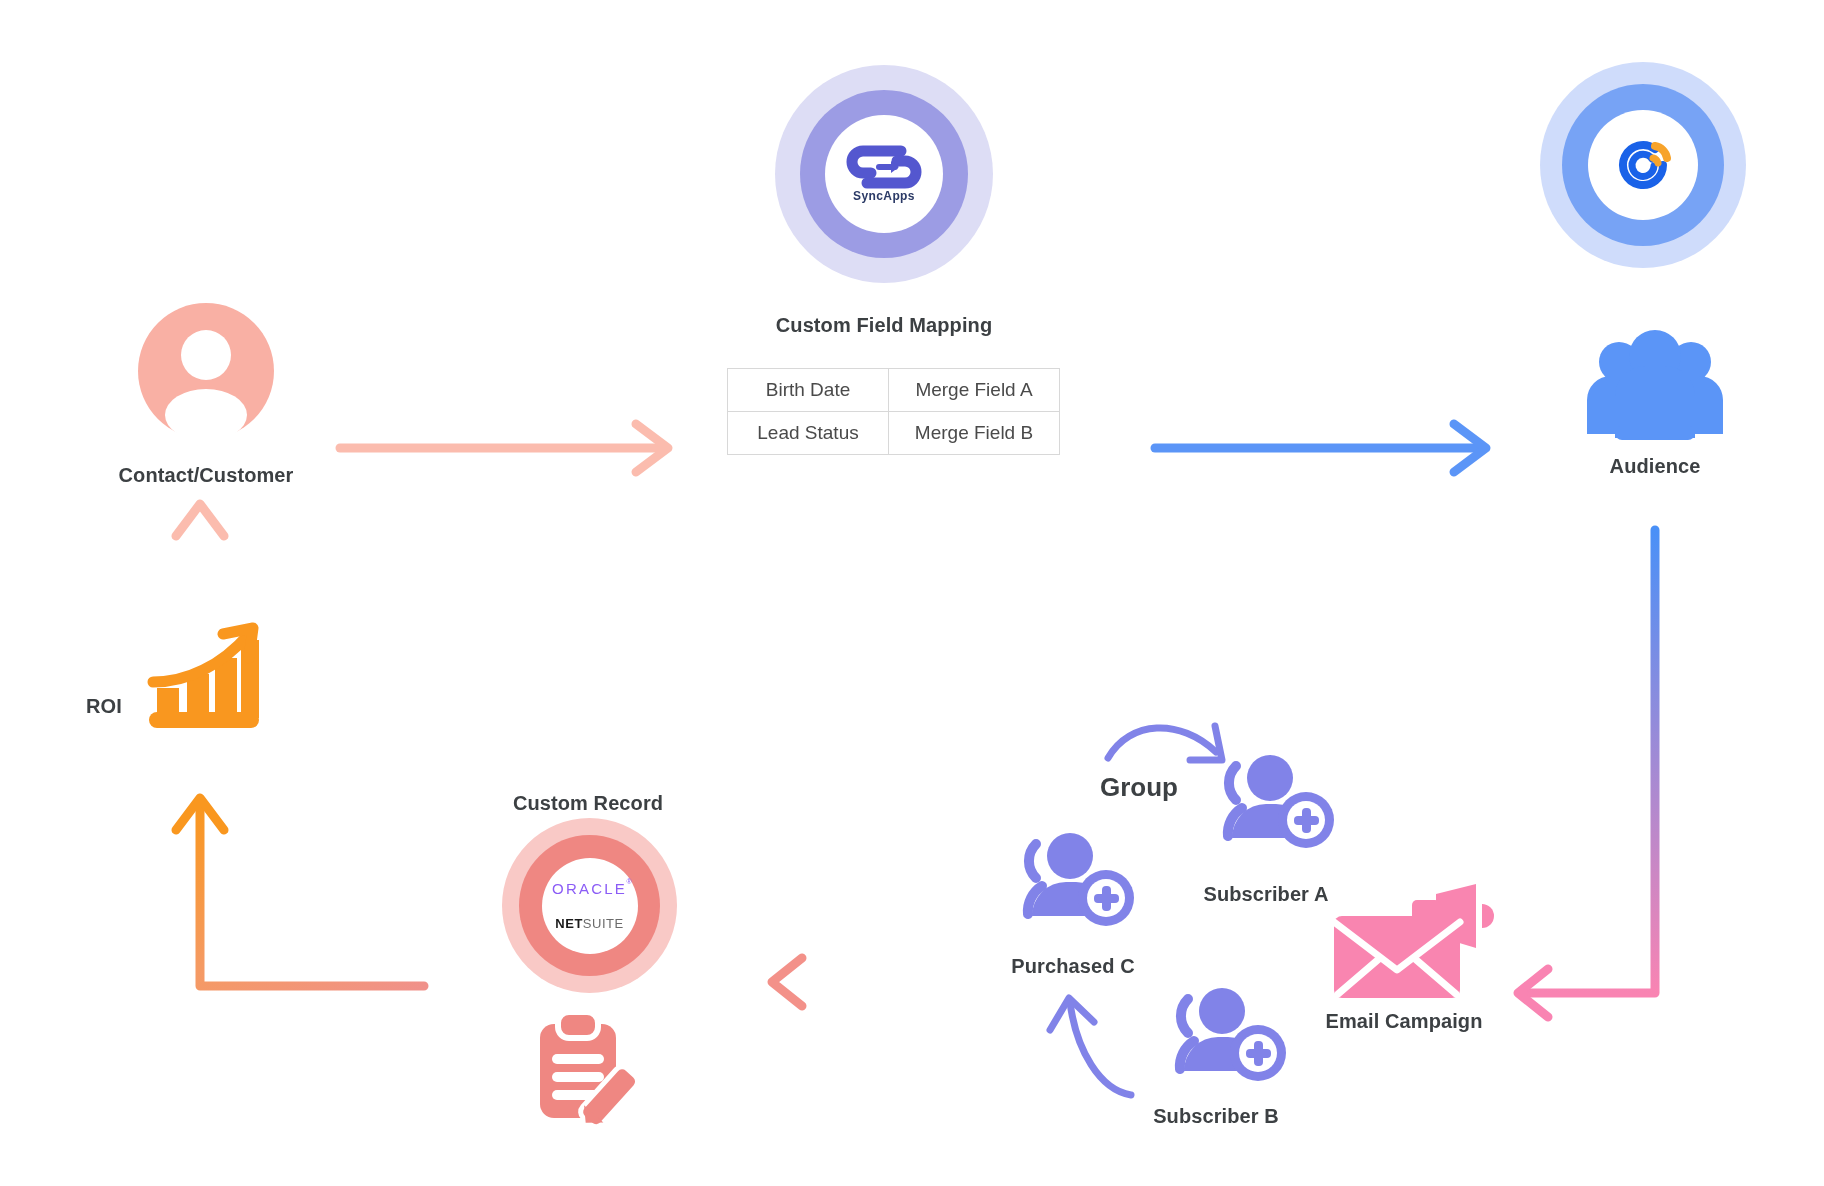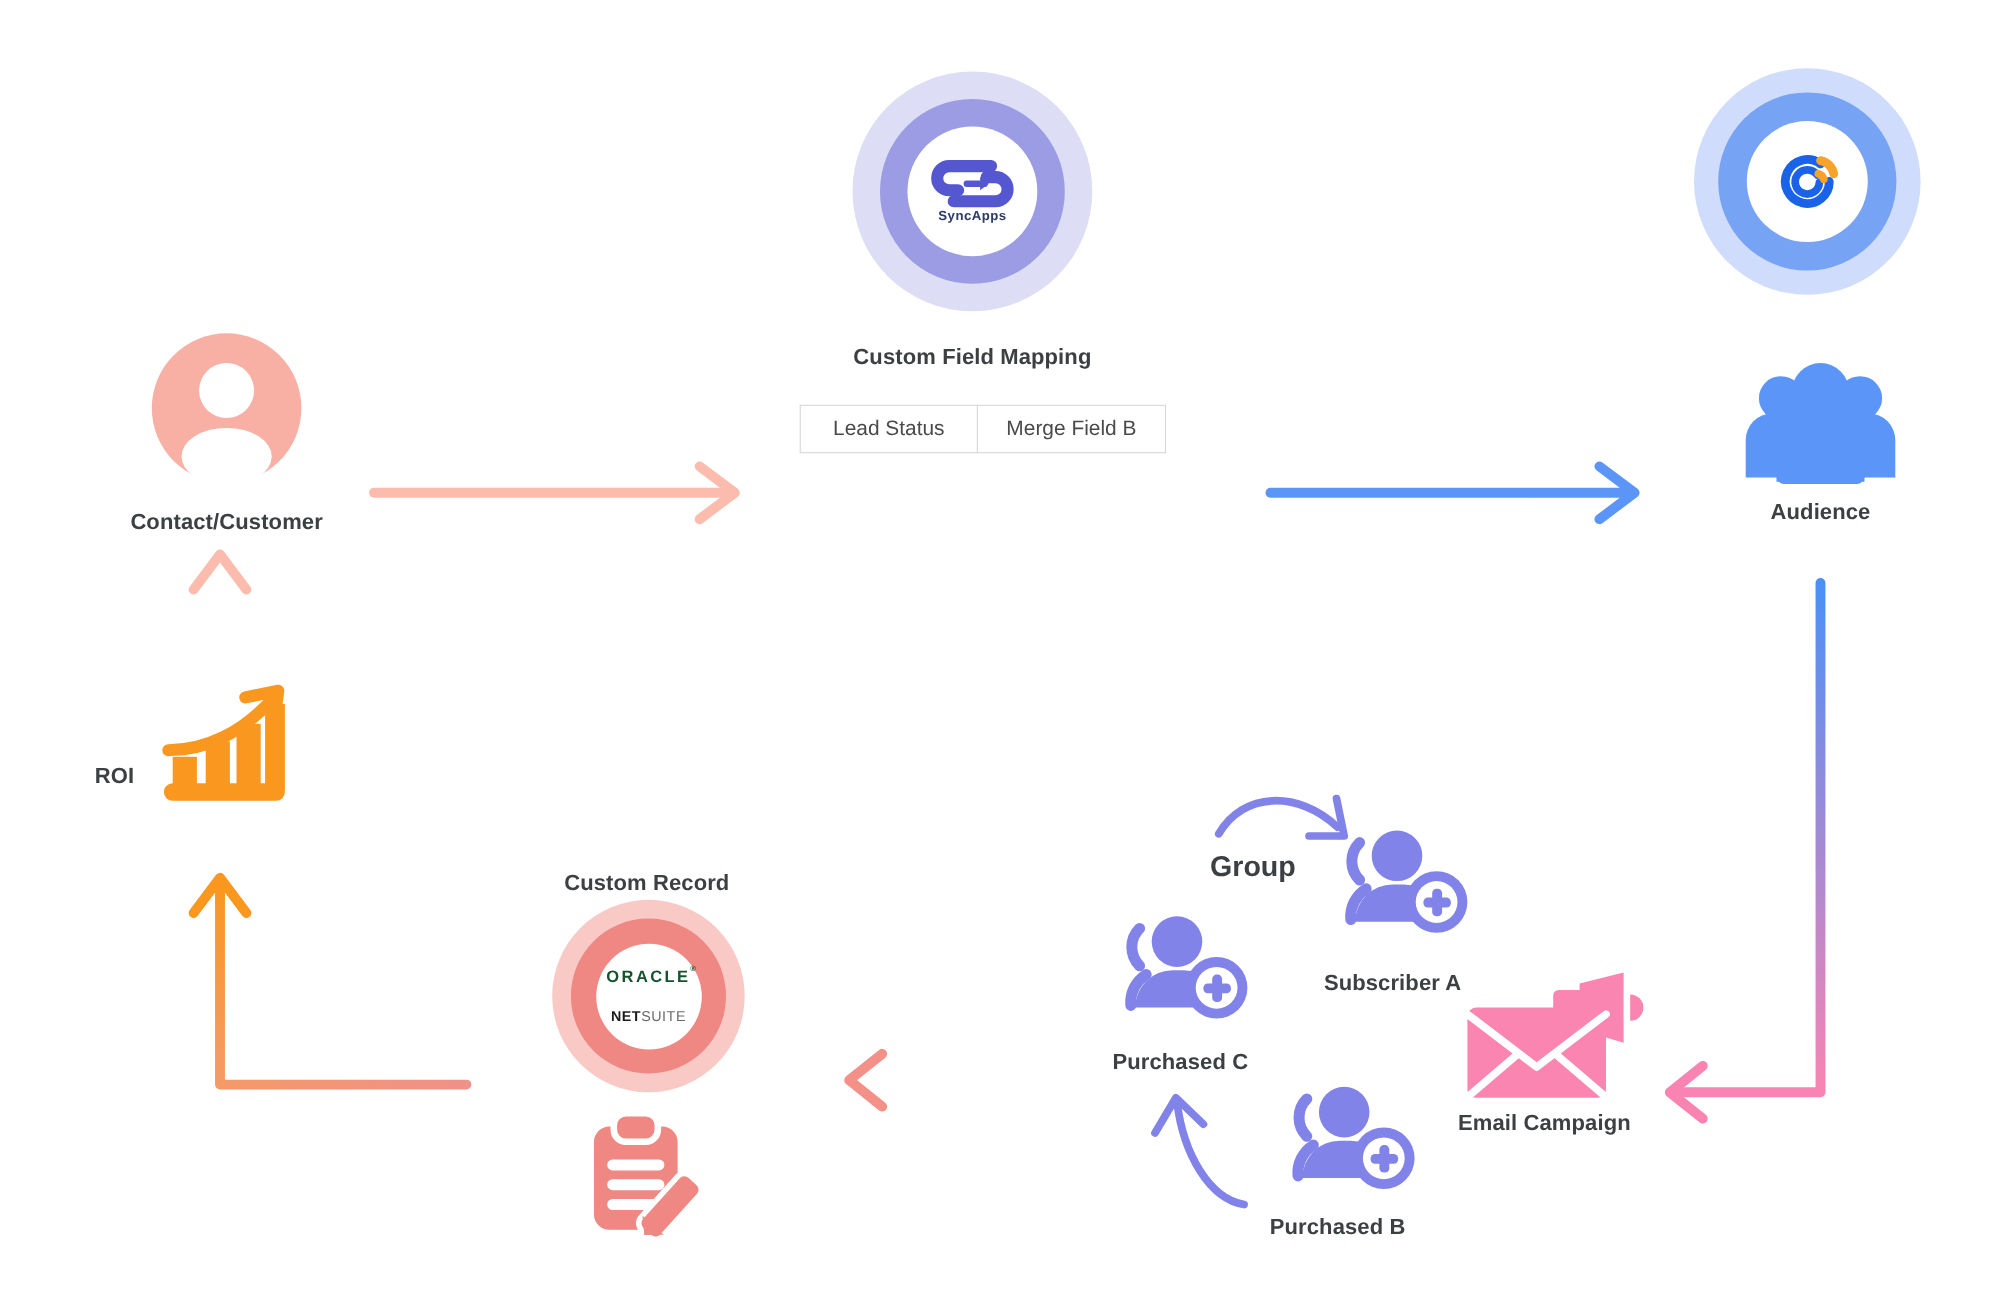--- a/index.html
+++ b/index.html
@@ -137,20 +137,24 @@
       </div>
     </div>
   </div>
 
   <div class="abs label center" style="left:884px;top:314px;">Custom Field Mapping</div>
 
   <div class="abs" style="left:727px;top:368px;">
     <table class="cfm">
       <tbody>
         <tr>
+          <td class="left">Birth Date</td>
+          <td class="right">Merge Field A</td>
+        </tr>
+        <tr>
           <td class="left">Lead Status</td>
           <td class="right">Merge Field B</td>
         </tr>
       </tbody>
     </table>
   </div>
 
   <div class="abs ring-outer" style="left:1540px;top:62px;width:206px;height:206px;background:#cfdcfb;border-radius:50%;">
     <div class="ring-mid" style="position:absolute;left:22px;top:22px;width:162px;height:162px;background:#77a3f5;">
       <div class="ring-core" style="width:110px;height:110px;">
@@ -203,21 +207,21 @@
       <path d="M10 62 C 44 62, 78 46, 106 14" fill="none" stroke="#f9971f" stroke-width="11" stroke-linecap="round"></path>
       <path d="M80 14 L110 8 L106 38" fill="none" stroke="#f9971f" stroke-width="11" stroke-linecap="round" stroke-linejoin="round"></path>
     </svg>
   </div>
 
   <div class="abs label center" style="left:588px;top:772px;margin-top:20px;">Custom Record</div>
 
   <div class="abs ring-outer" style="left:502px;top:818px;width:175px;height:175px;background:#f9c9c6;border-radius:50%;">
     <div class="ring-mid" style="position:absolute;left:17px;top:17px;width:141px;height:141px;background:#ef8782;">
       <div class="ring-core" style="width:96px;height:96px;flex-direction:column;line-height:1;">
-        <div style="position:relative;font-size:15px;font-weight:700;letter-spacing:2.2px;color:#14532d;">
+        <div style="position:relative;font-size:15px;font-weight:400;letter-spacing:2.2px;color:#8b5cf6;">
           <span>ORACLE</span><span style="position:absolute;top:-3px;right:-7px;font-size:7px;">®</span>
         </div>
         <div style="margin-top:21px;font-size:13px;letter-spacing:.5px;">
           <span style="font-weight:700;color:#1b1b1b;">NET</span><span style="font-weight:400;color:#6b6b6b;">SUITE</span>
         </div>
       </div>
     </div>
   </div>
 
   <div class="abs" style="left:528px;top:1010px;">
@@ -271,21 +275,21 @@
       <path d="M18 14 a24 24 0 0 0 0 34" fill="none" stroke="#8183e8" stroke-width="10" stroke-linecap="round"></path>
       <circle cx="52" cy="26" r="23" fill="#8183e8"></circle>
       <path d="M14 86 a34 34 0 0 1 34 -34 h10 a34 34 0 0 1 34 34 Z" fill="#8183e8"></path>
       <path d="M10 84 a30 30 0 0 1 14 -28" fill="none" stroke="#8183e8" stroke-width="10" stroke-linecap="round"></path>
       <circle cx="88" cy="68" r="28" fill="#8183e8"></circle>
       <circle cx="88" cy="68" r="19" fill="#ffffff"></circle>
       <rect x="84" y="56" width="9" height="25" rx="4" fill="#8183e8"></rect>
       <rect x="76" y="64" width="25" height="9" rx="4" fill="#8183e8"></rect>
     </svg>
   </div>
-  <div class="abs label center" style="left:1216px;top:1105px;">Purchased B</div>
+  <div class="abs label center" style="left:1216px;top:1105px;">Subscriber B</div>
 
   <div class="abs" style="left:1330px;top:890px;">
     <svg width="160" height="120" viewBox="0 0 160 120">
 
       <g>
         <path d="M106 4 L146 -6 L146 58 L106 46 Z" fill="#f985b0"></path>
         <rect x="82" y="10" width="28" height="34" rx="5" fill="#f985b0"></rect>
         <path d="M152 14 a10 10 0 0 1 0 24 Z" fill="#f985b0"></path>
         <path d="M92 44 L86 66 a8 8 0 0 0 14 4 L108 48 Z" fill="#f985b0" stroke="#ffffff" stroke-width="5"></path>
       </g>

